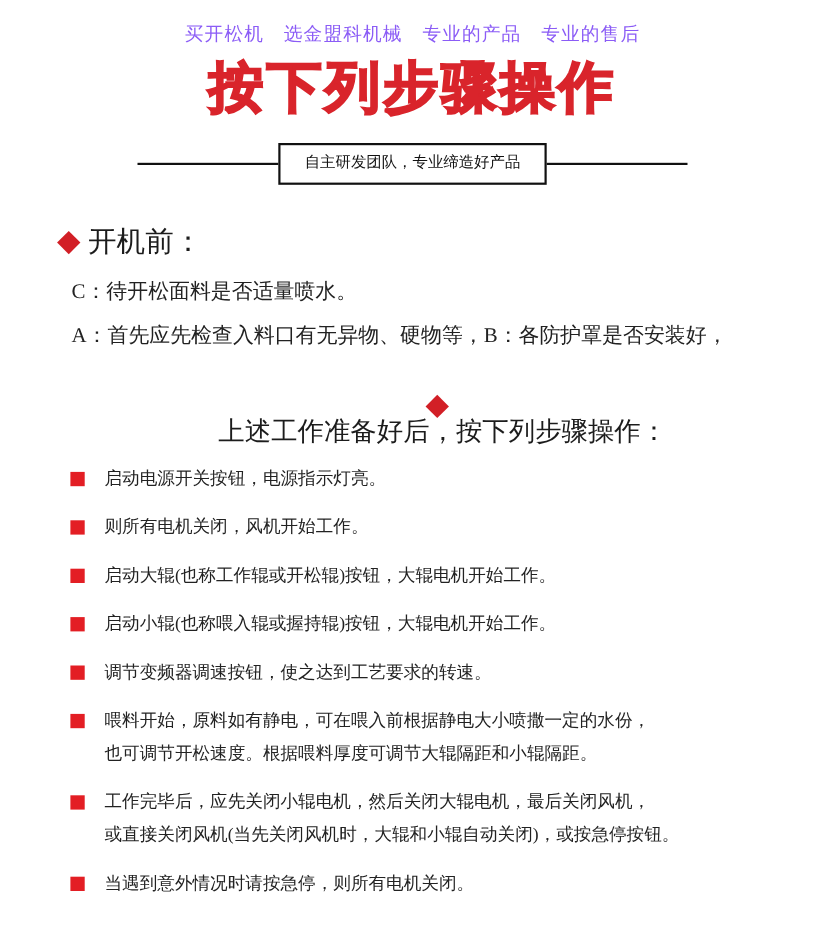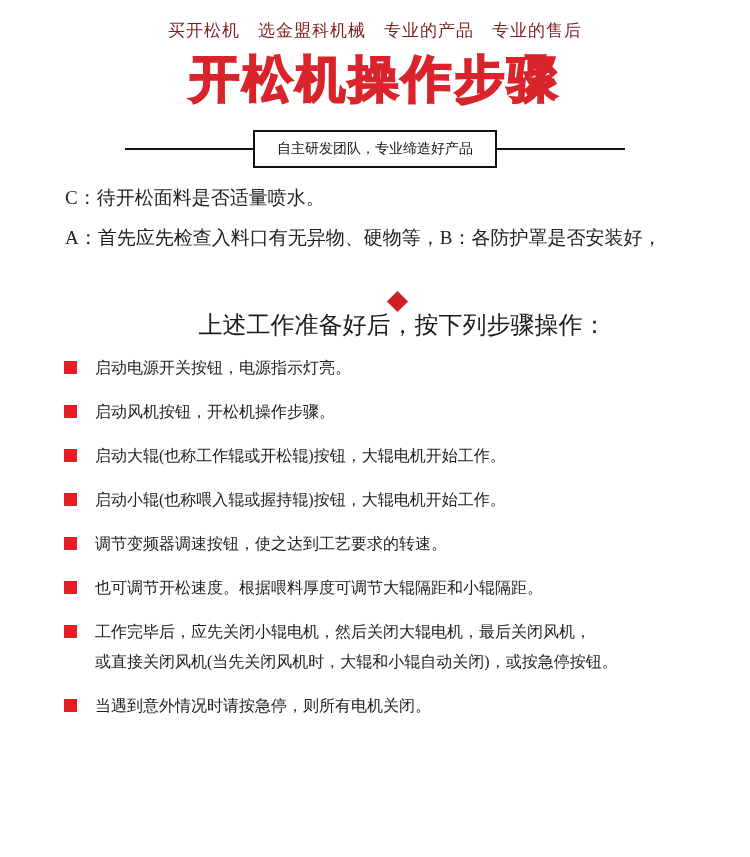--- a/index.html
+++ b/index.html
@@ -16,21 +16,21 @@
     position: relative;
   }
   .page {
     padding-top: 20px;
   }
   
   .tagline {
     text-align: center;
     font-size: 17px;
     line-height: 22px;
-    color: #7f1d1d;
+    color: #8b5cf6;
     letter-spacing: 1px;
   }
   
   .title {
     margin-top: 8px;
     text-align: center;
     font-family: "Liberation Sans", sans-serif;
     font-weight: 900;
     font-size: 50px;
     line-height: 58px;
@@ -110,28 +110,32 @@
     color: #222222;
   }
 </style>
 </head>
 <body>
 
 <div class="page">
 
   <div class="tagline">买开松机　选金盟科机械　专业的产品　专业的售后</div>
 
-  <div class="title">开松机操作步骤</div>
+  <div class="title">按下列步骤操作</div>
 
   <div class="banner-row">
     <div class="banner-line"></div>
     <div class="banner-box">自主研发团队，专业缔造好产品</div>
     <div class="banner-line"></div>
   </div>
 
+  <div class="section-heading first">
+    <span class="diamond"></span>
+    <span>开机前：</span>
+  </div>
 
   <div class="pre-lines">
     <div>C：待开松面料是否适量喷水。</div>
     <div>A：首先应先检查入料口有无异物、硬物等，B：各防护罩是否安装好，</div>
   </div>
 
   <div class="section-heading second">
     <span class="diamond"></span>
     <span>上述工作准备好后，按下列步骤操作：</span>
   </div>
@@ -141,21 +145,21 @@
     <div class="step">
       <span class="square-bullet"></span>
       <div class="step-text">
         <div>启动电源开关按钮，电源指示灯亮。</div>
       </div>
     </div>
 
     <div class="step">
       <span class="square-bullet"></span>
       <div class="step-text">
-        <div>启动风机按钮，开松机操作步骤。</div>
+        <div>则所有电机关闭，风机开始工作。</div>
       </div>
     </div>
 
     <div class="step">
       <span class="square-bullet"></span>
       <div class="step-text">
         <div>启动大辊(也称工作辊或开松辊)按钮，大辊电机开始工作。</div>
       </div>
     </div>
 
@@ -169,20 +173,21 @@
     <div class="step">
       <span class="square-bullet"></span>
       <div class="step-text">
         <div>调节变频器调速按钮，使之达到工艺要求的转速。</div>
       </div>
     </div>
 
     <div class="step">
       <span class="square-bullet"></span>
       <div class="step-text">
+        <div>喂料开始，原料如有静电，可在喂入前根据静电大小喷撒一定的水份，</div>
         <div>也可调节开松速度。根据喂料厚度可调节大辊隔距和小辊隔距。</div>
       </div>
     </div>
 
     <div class="step">
       <span class="square-bullet"></span>
       <div class="step-text">
         <div>工作完毕后，应先关闭小辊电机，然后关闭大辊电机，最后关闭风机，</div>
         <div>或直接关闭风机(当先关闭风机时，大辊和小辊自动关闭)，或按急停按钮。</div>
       </div>

